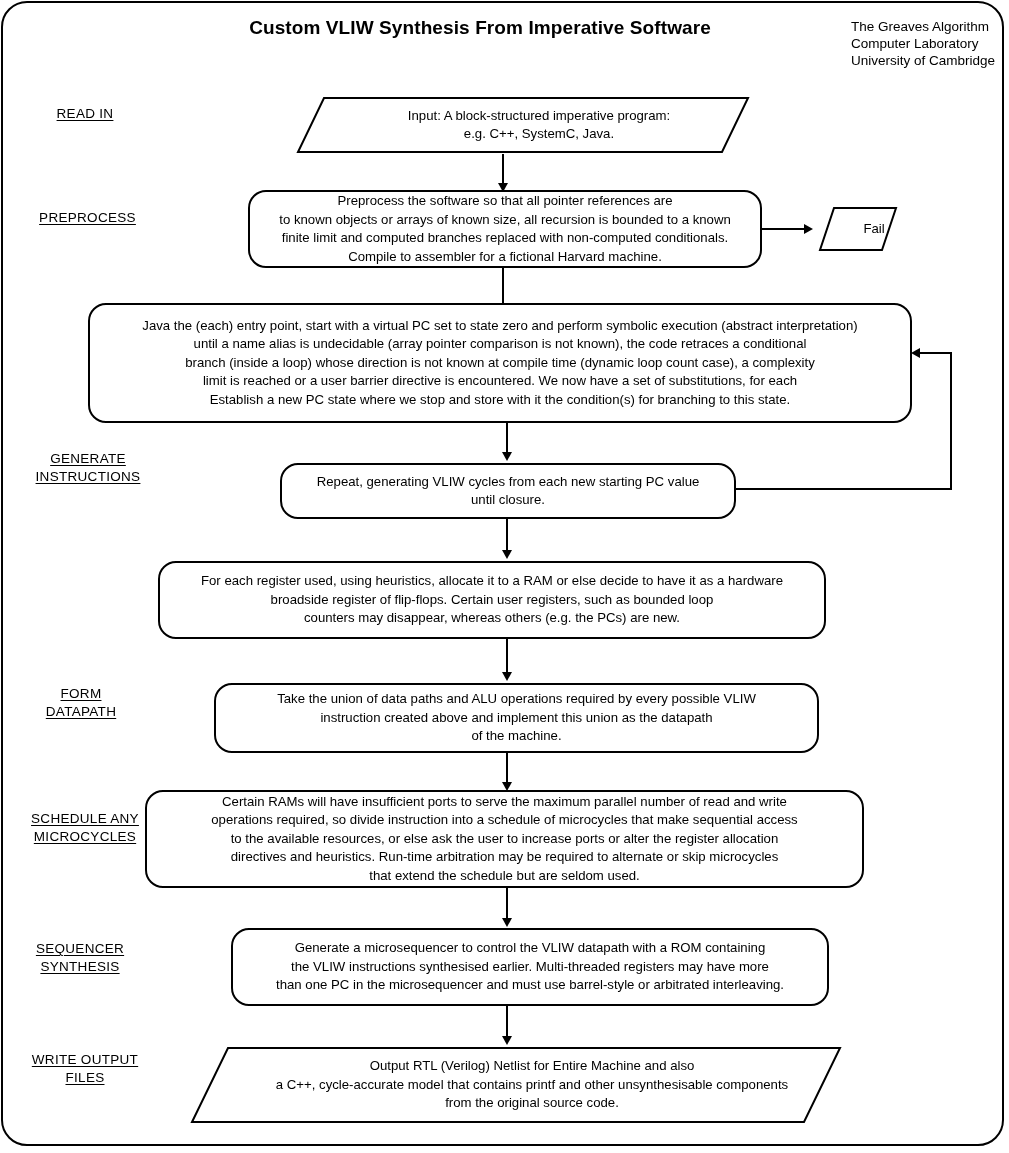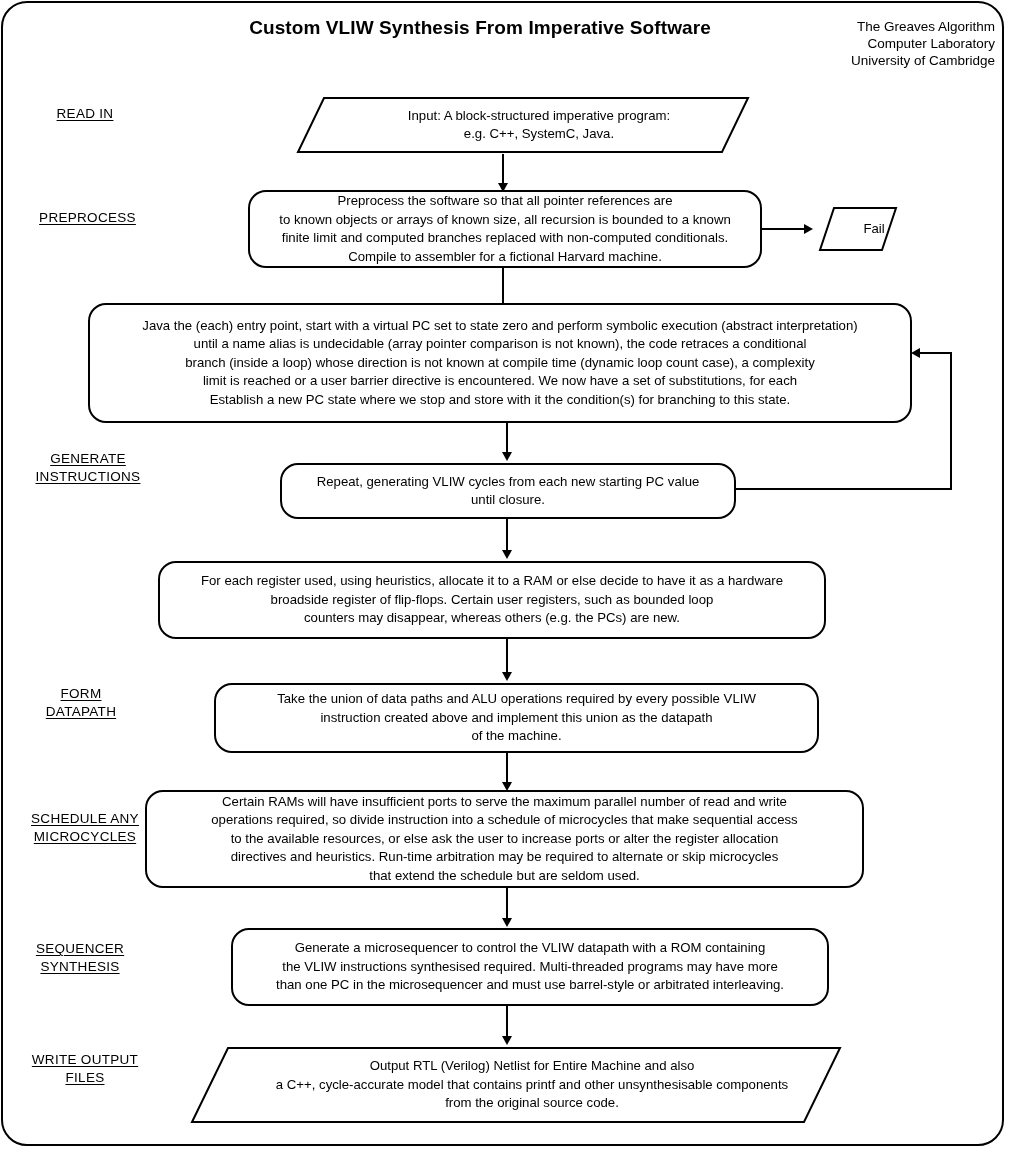--- a/index.html
+++ b/index.html
@@ -38,21 +38,21 @@
     text-align: center;
     font-size: 19px;
     font-weight: bold;
     letter-spacing: 0.1px;
     white-space: nowrap;
   }
   #affiliation {
     position: absolute;
     right: 14px;
     top: 18px;
-    text-align: right;
+    text-align: left;
     font-size: 13.5px;
     line-height: 17px;
   }
   #affiliation div { white-space: nowrap; }
 
   
   .stage-label {
     position: absolute;
     text-align: center;
     font-size: 13.5px;
@@ -292,21 +292,21 @@
       <div>that extend the schedule but are seldom used.</div>
     </div>
   </div>
 
   <div class="vline" style="left:506px; top:888px; height:34px;"></div>
   <div class="arrow-down" style="left:502px; top:918px;"></div>
 
   <div class="node rbox" style="left:207px; top:928px; width:598px; height:78px;margin-left:24px;">
     <div class="txt">
       <div>Generate a microsequencer to control the VLIW datapath with a ROM containing</div>
-      <div>the VLIW instructions synthesised required.  Multi-threaded programs may have more</div>
+      <div>the VLIW instructions synthesised earlier.  Multi-threaded registers may have more</div>
       <div>than one PC in the microsequencer and must use barrel-style  or arbitrated interleaving.</div>
     </div>
   </div>
 
   <div class="vline" style="left:506px; top:1006px; height:34px;"></div>
   <div class="arrow-down" style="left:502px; top:1036px;"></div>
 
   <div class="para-wrap" style="left:190px; top:1046px; width:652px; height:78px;">
     <svg width="652" height="78" viewBox="0 0 652 78">
       <polygon points="38,2 650,2 614,76 2,76" fill="#ffffff" stroke="#000000" stroke-width="2"></polygon>

